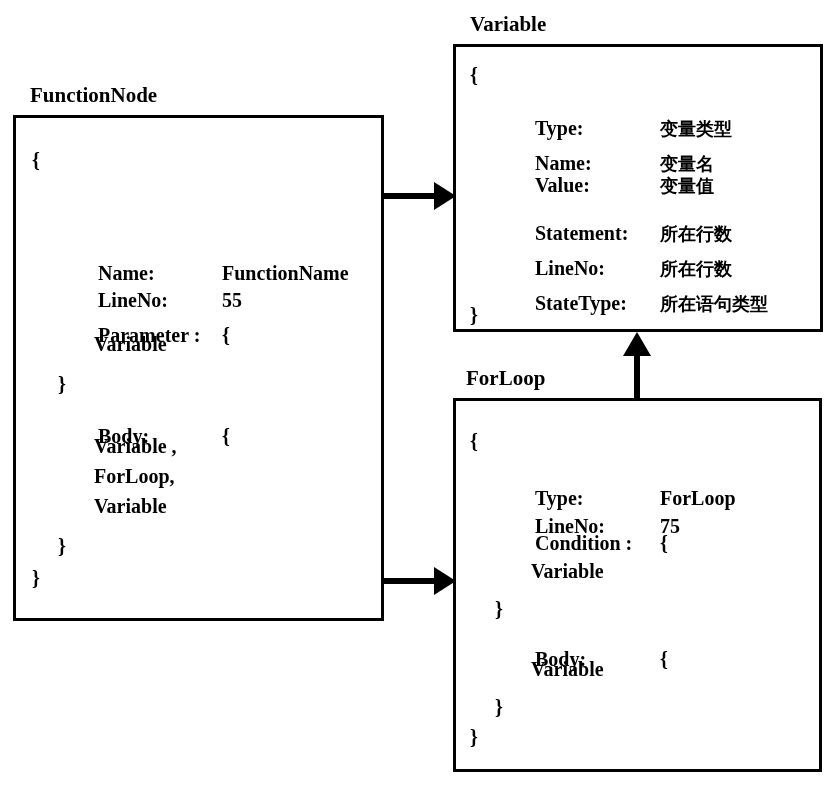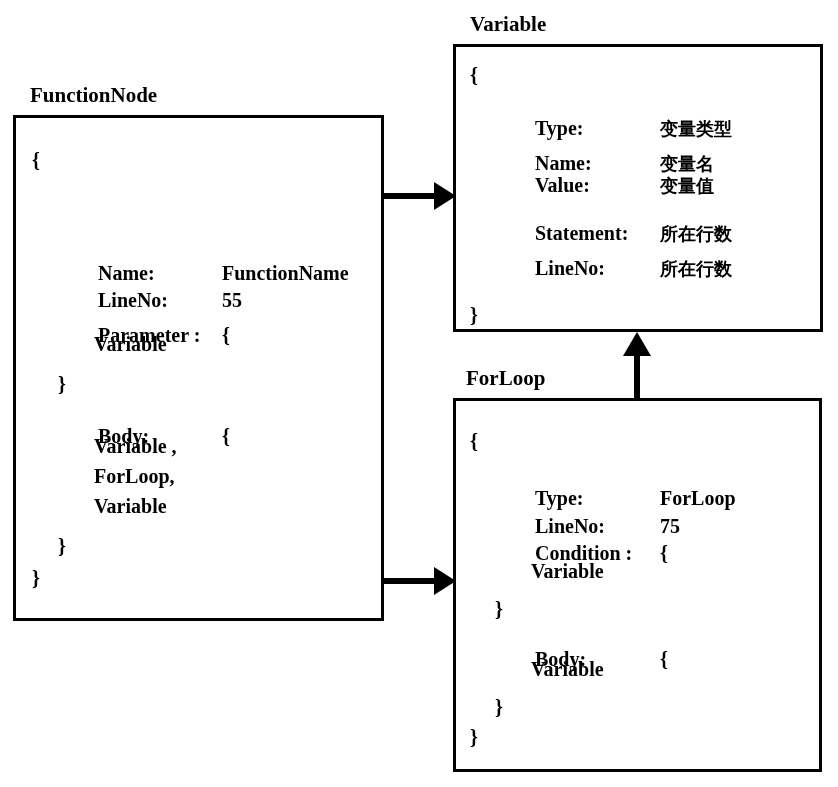--- a/index.html
+++ b/index.html
@@ -165,40 +165,43 @@
       </div>
 
       <div class="line" style="left:39px; top:156px;">
         <span class="key" style="width:125px;">Statement:</span><span class="val cjk">所在行数</span>
       </div>
 
       <div class="line" style="left:39px; top:191px;">
         <span class="key" style="width:125px;">LineNo:</span><span class="val cjk">所在行数</span>
       </div>
 
+      <div class="line" style="left:39px; top:226px;">
+        <span class="key" style="width:125px;">StateType:</span><span class="val cjk">所在语句类型</span>
+      </div>
 
       <div class="line" style="left:14px; top:258px;">}</div>
     </div>
   </div>
 
   <div class="box-title" id="title-forloop">ForLoop</div>
 
   <div class="box" id="box-forloop">
     <div class="code">
       <div class="line" style="left:14px; top:30px;">{</div>
 
       <div class="line" style="left:39px; top:67px;">
         <span class="key" style="width:125px;">Type:</span><span class="val">ForLoop</span>
       </div>
 
       <div class="line" style="left:39px; top:95px;">
         <span class="key" style="width:125px;">LineNo:</span><span class="val">75</span>
       </div>
 
-      <div class="line" style="left:39px; top:122px;">
+      <div class="line" style="left:39px; top:112px;">
         <span class="key" style="width:125px;">Condition :</span><span class="val">{</span>
       </div>
 
       <div class="line" style="left:75px; top:160px;">Variable</div>
 
       <div class="line" style="left:39px; top:198px;">}</div>
 
       <div class="line" style="left:39px; top:228px;">
         <span class="key" style="width:125px;">Body:</span><span class="val">{</span>
       </div>

